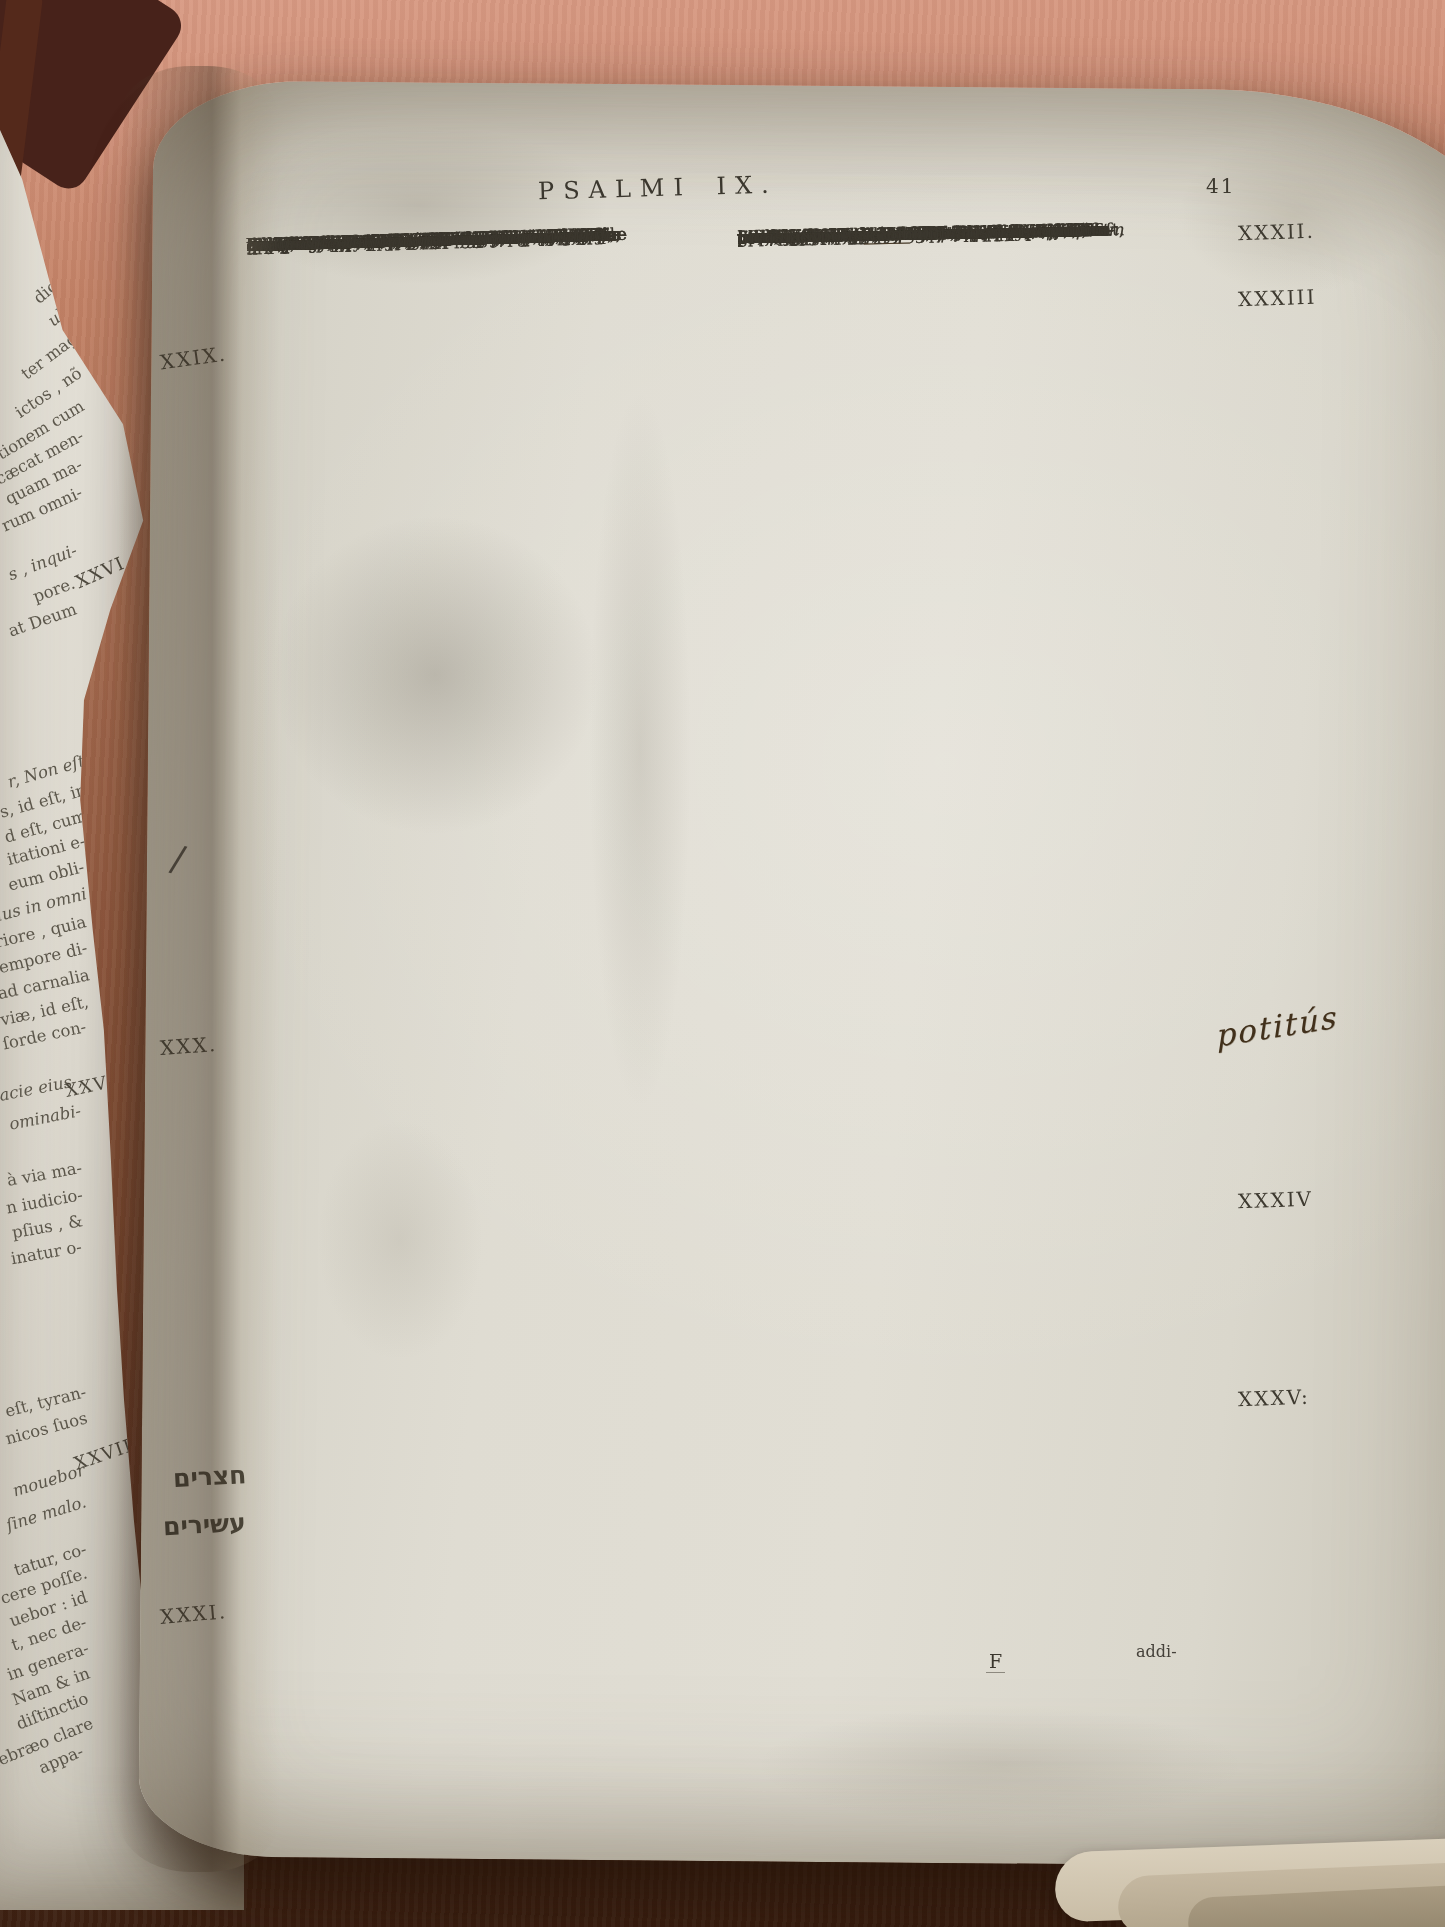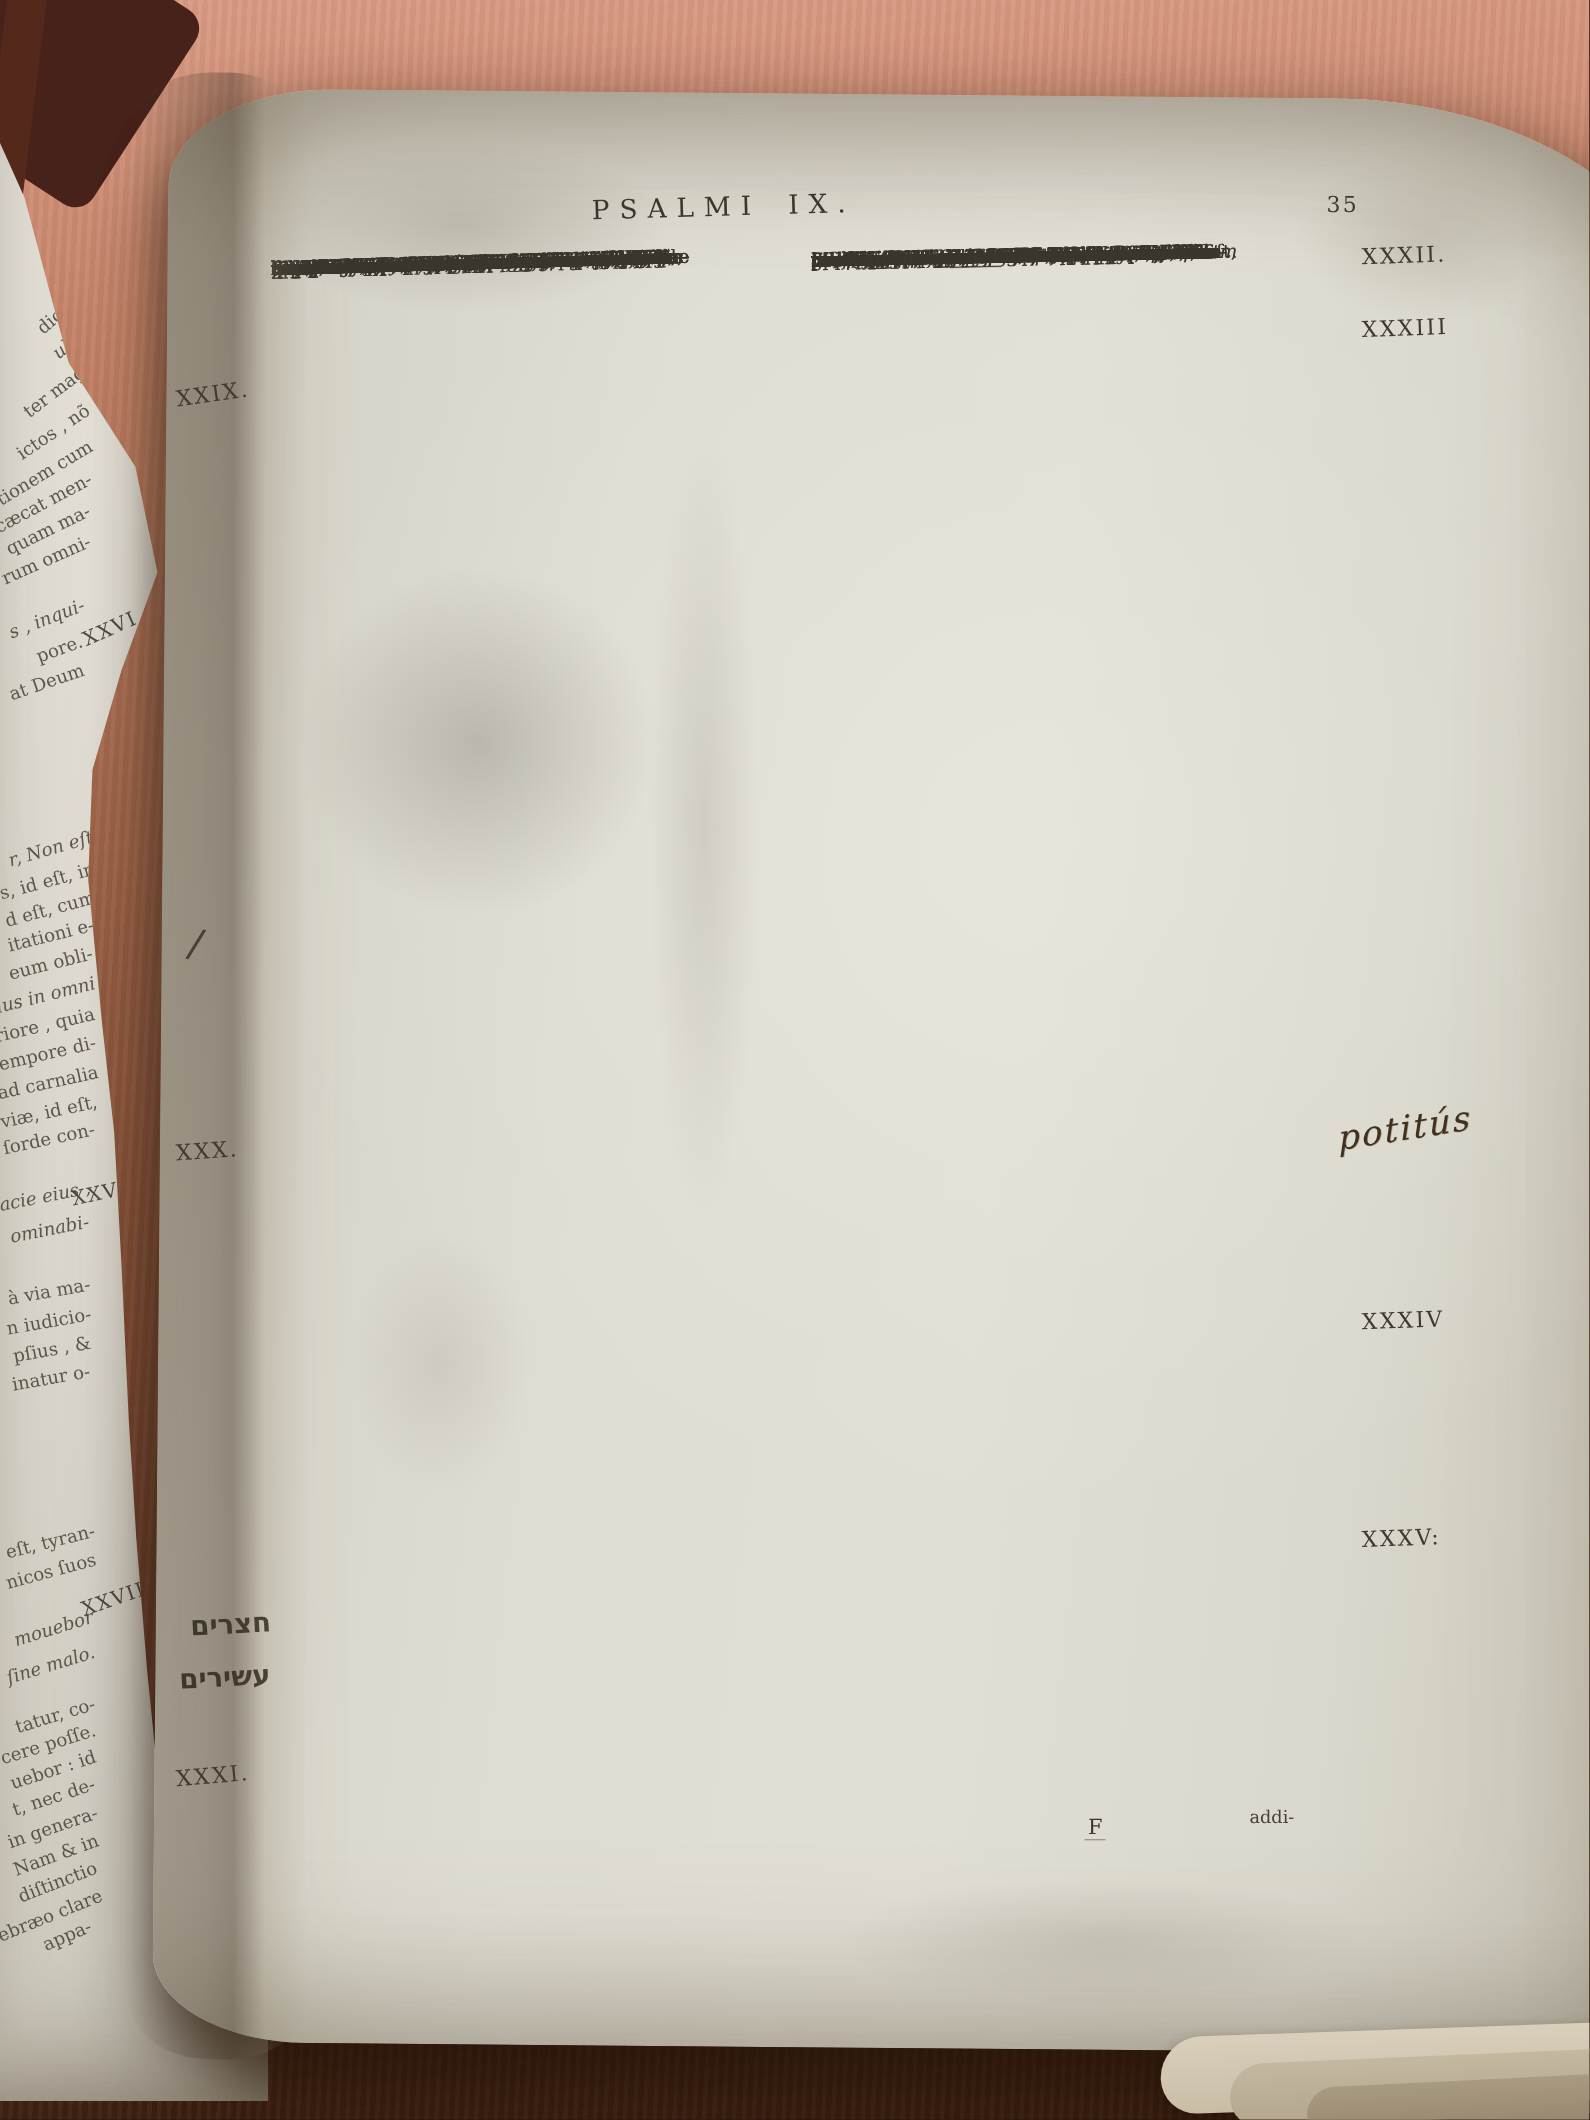--- a/index.html
+++ b/index.html
@@ -131,21 +131,21 @@
 
   <div class="paper"></div>
   <div class="stain st1"></div>
   <div class="stain st2"></div>
   <div class="stain st3"></div>
   <div class="stain st4"></div>
   <div class="stain st5"></div>
   <div class="stain st6"></div>
 
   <div class="header">PSALMI IX.</div>
-  <div class="pagenum">35</div>
+  <div class="pagenum">41</div>
 
   <div class="col col-left">
       <div class="bl"><span style="position: static;">apparet ſenſus ille, à generatione in genera-</span></div>
       <div class="bl"><span style="position: static;">tionem ſine malo ero, quomodo etiam ver-</span></div>
       <div class="bl"><span style="position: static;">tit S. Hieronymus.</span></div>
       <div class="bl indent"><span class="it" style="position: static;">Cuius os maledictione plenum eſt, &amp; a-</span></div>
       <div class="bl"><span class="it" style="position: static;">maritudine, &amp; dolo: ſub lingua eius labor,</span></div>
       <div class="bl"><span class="it" style="position: static;">&amp; dolor.</span></div>
       <div class="bl indent"><span style="position: static;">Deſcripſit Propheta quale ſit cor impij,</span></div>
       <div class="bl"><span style="position: static;">quod videlicet non cogitet Deum , nec iu-</span></div>

